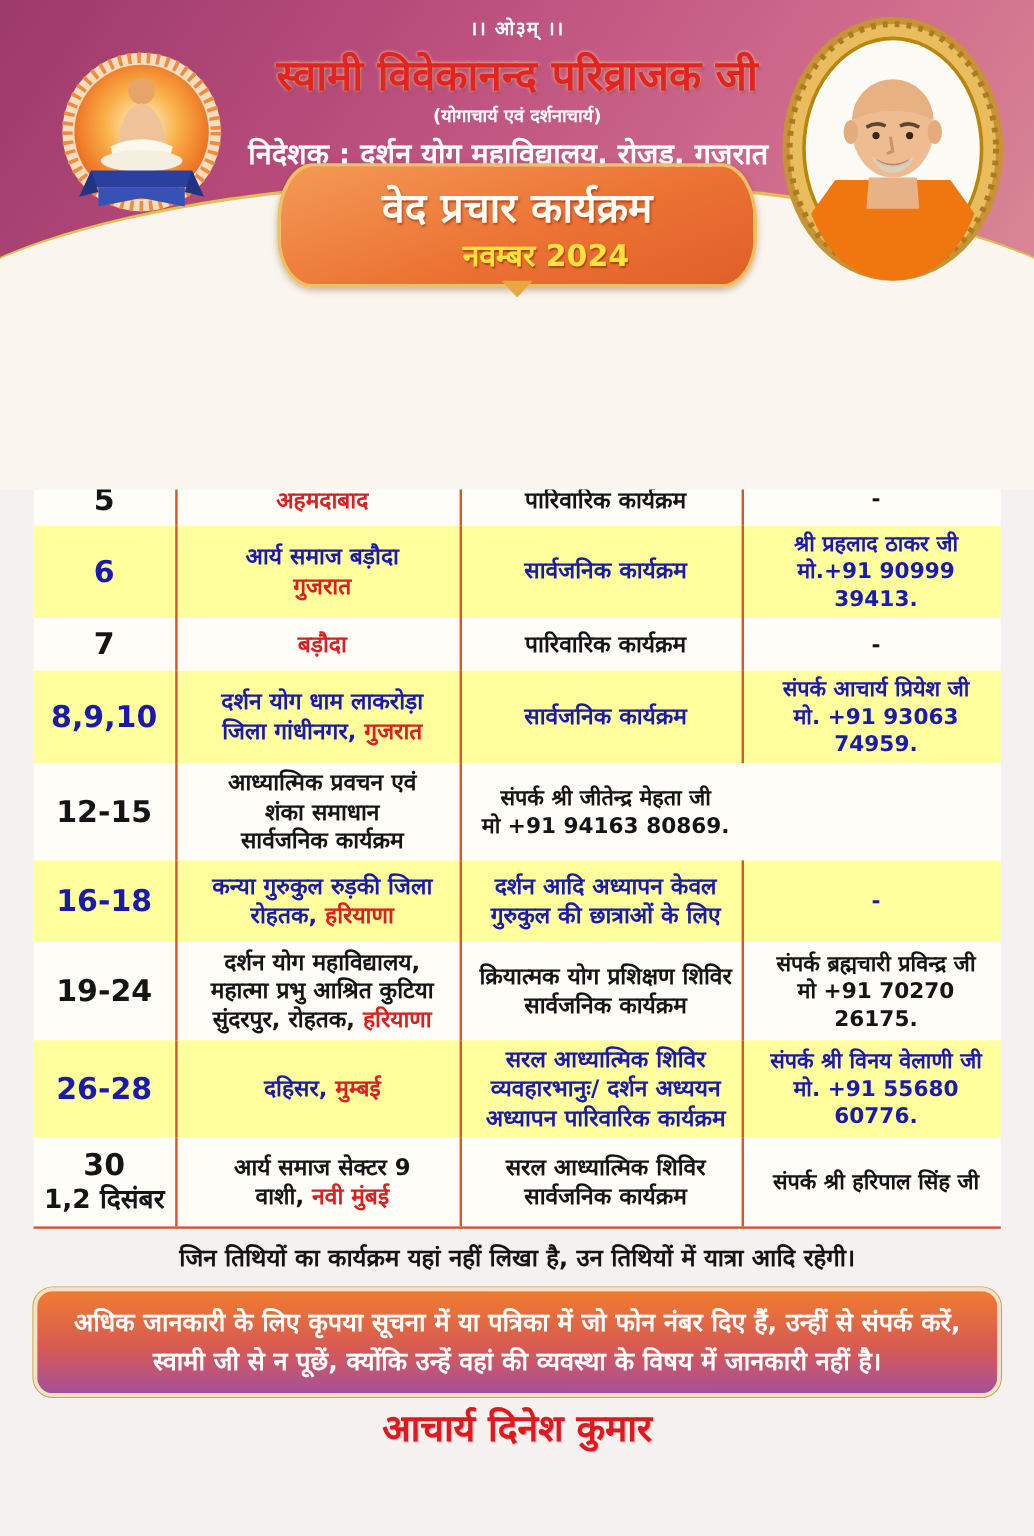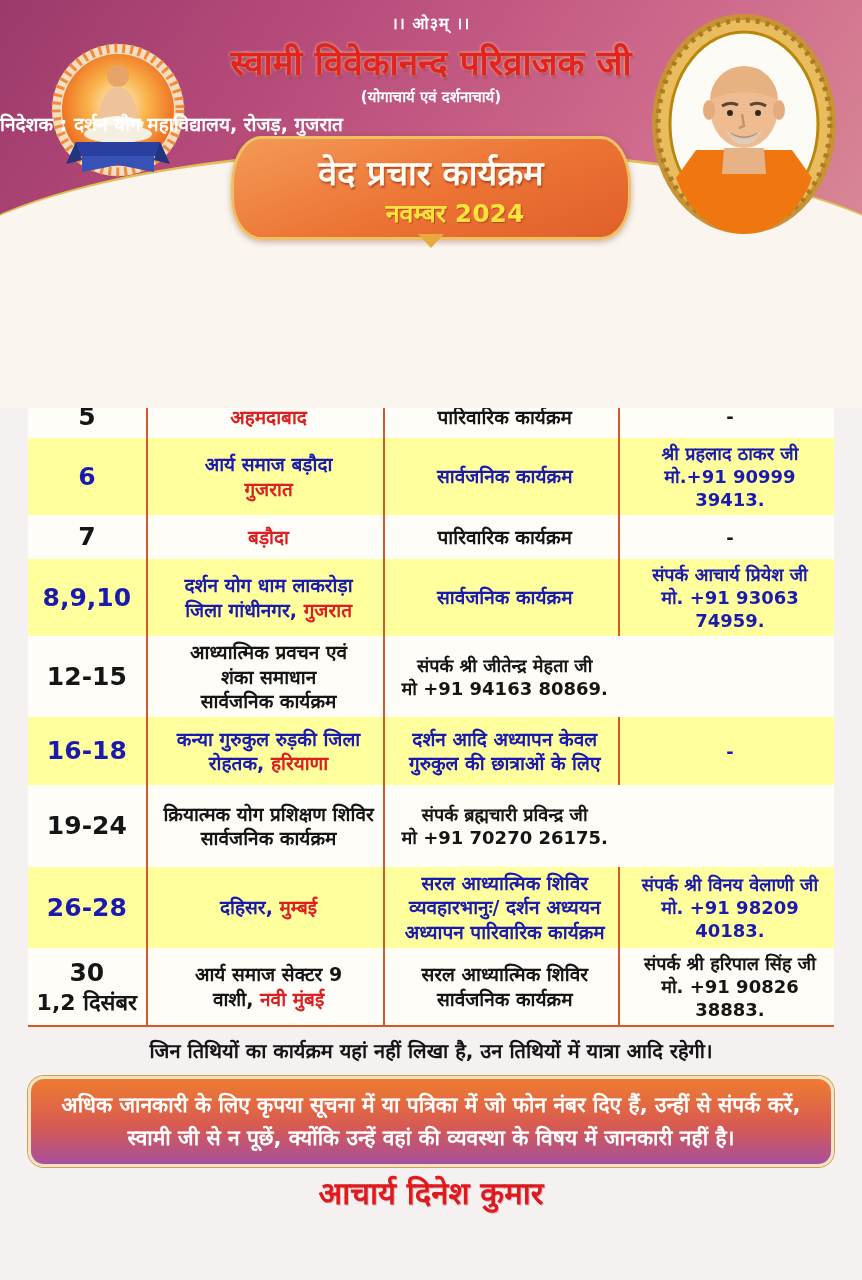--- a/index.html
+++ b/index.html
@@ -13,21 +13,21 @@
             background:linear-gradient(125deg,#9c3a6b 0%,#b94d7c 35%,#cf6a8c 70%,#d98a96 100%); }
   .white-curve { position:absolute; left:-80px; right:-80px; top:148px; height:260px;
             background:#faf6ef; border-radius:50% 50% 0 0 / 55% 55% 0 0;
             border-top:3px solid #e3bd56; }
   .om { position:absolute; top:12px; left:0; right:0; text-align:center;
         color:#fff; font-size:16px; letter-spacing:1px; }
   .main-title { position:absolute; top:38px; left:0; right:0; text-align:center;
         color:#e3231f; font-size:35px;
         text-shadow:0 0 3px rgba(255,235,170,.9), 1px 2px 2px rgba(100,20,40,.45); }
   .sub1 { position:absolute; top:86px; left:0; right:0; text-align:center; color:#fff; font-size:15px; }
-  .sub2 { position:absolute; top:111px; left:0; right:15px; color:#fff; font-size:19px; }
+  .sub2 { position:absolute; top:111px; left:0; right:15px; text-align:center; color:#fff; font-size:24px; }
   .ornament { position:absolute; top:136px; left:50%; transform:translateX(-50%);
         width:400px; height:104px; text-align:center;
         background:linear-gradient(160deg,#f49a56 0%,#ec7334 55%,#e05f2a 100%);
         border:3px solid #ecc063; border-radius:30px 30px 30px 30px / 48px 48px 42px 42px;
         box-shadow:0 2px 6px rgba(120,40,10,.35); }
   .ornament::after { content:""; position:absolute; left:50%; bottom:-24px; transform:translateX(-50%);
         border:13px solid transparent; border-top:14px solid #e8a93e; }
   .banner-title { margin-top:10px; color:#fffdf4; font-size:34px;
         text-shadow:1px 2px 2px rgba(130,30,10,.55); }
   .banner-month { color:#ffe33d; font-size:25px; text-shadow:1px 1px 1px rgba(130,30,10,.5);padding-left:48px; }
@@ -261,20 +261,25 @@
       <div class="c contact dash">
           <span>-</span>
         </div>
     </div>
 
     <div class="trow" style="min-height:82px">
       <div class="c date">
           <span>19-24</span>
         </div>
       <div class="c">
+        <span class="ln">दर्शन योग महाविद्यालय,</span>
+        <span class="ln">महात्मा प्रभु आश्रित कुटिया</span>
+        <span class="ln"><span>सुंदरपुर, रोहतक, </span><span class="red">हरियाणा</span></span>
+      </div>
+      <div class="c">
         <span class="ln">क्रियात्मक योग प्रशिक्षण शिविर</span>
         <span class="ln">सार्वजनिक कार्यक्रम</span>
       </div>
       <div class="c contact">
         <span class="ln">संपर्क ब्रह्मचारी प्रविन्द्र जी</span>
         <span class="ln">मो +91 70270 26175.</span>
       </div>
     </div>
 
     <div class="trow hl" style="min-height:80px">
@@ -284,40 +289,39 @@
       <div class="c">
         <span class="ln"><span>दहिसर, </span><span class="red">मुम्बई</span></span>
       </div>
       <div class="c">
         <span class="ln">सरल आध्यात्मिक शिविर</span>
         <span class="ln">व्यवहारभानुः/ दर्शन अध्ययन</span>
         <span class="ln">अध्यापन पारिवारिक कार्यक्रम</span>
       </div>
       <div class="c contact">
         <span class="ln">संपर्क श्री विनय वेलाणी जी</span>
-        <span class="ln">मो. +91 98209 40183.</span>
+        <span class="ln">मो. +91 55680 60776.</span>
       </div>
     </div>
 
     <div class="trow" style="min-height:74px">
       <div class="c date">
         <span>30</span>
         <span class="d2">1,2 दिसंबर</span>
       </div>
       <div class="c">
         <span class="ln">आर्य समाज सेक्टर 9</span>
         <span class="ln"><span>वाशी, </span><span class="red">नवी मुंबई</span></span>
       </div>
       <div class="c">
         <span class="ln">सरल आध्यात्मिक शिविर</span>
         <span class="ln">सार्वजनिक कार्यक्रम</span>
       </div>
       <div class="c contact">
         <span class="ln">संपर्क श्री हरिपाल सिंह जी</span>
-        <span class="ln">मो. +91 90826 38883.</span>
       </div>
     </div>
   </div>
 
   <div class="note">जिन तिथियों का कार्यक्रम यहां नहीं लिखा है, उन तिथियों में यात्रा आदि रहेगी।</div>
 
   <div class="notice">
     <span class="ln">अधिक जानकारी के लिए कृपया सूचना में या पत्रिका में जो फोन नंबर दिए हैं, उन्हीं से संपर्क करें,</span>
     <span class="ln">स्वामी जी से न पूछें, क्योंकि उन्हें वहां की व्यवस्था के विषय में जानकारी नहीं है।</span>
   </div>

